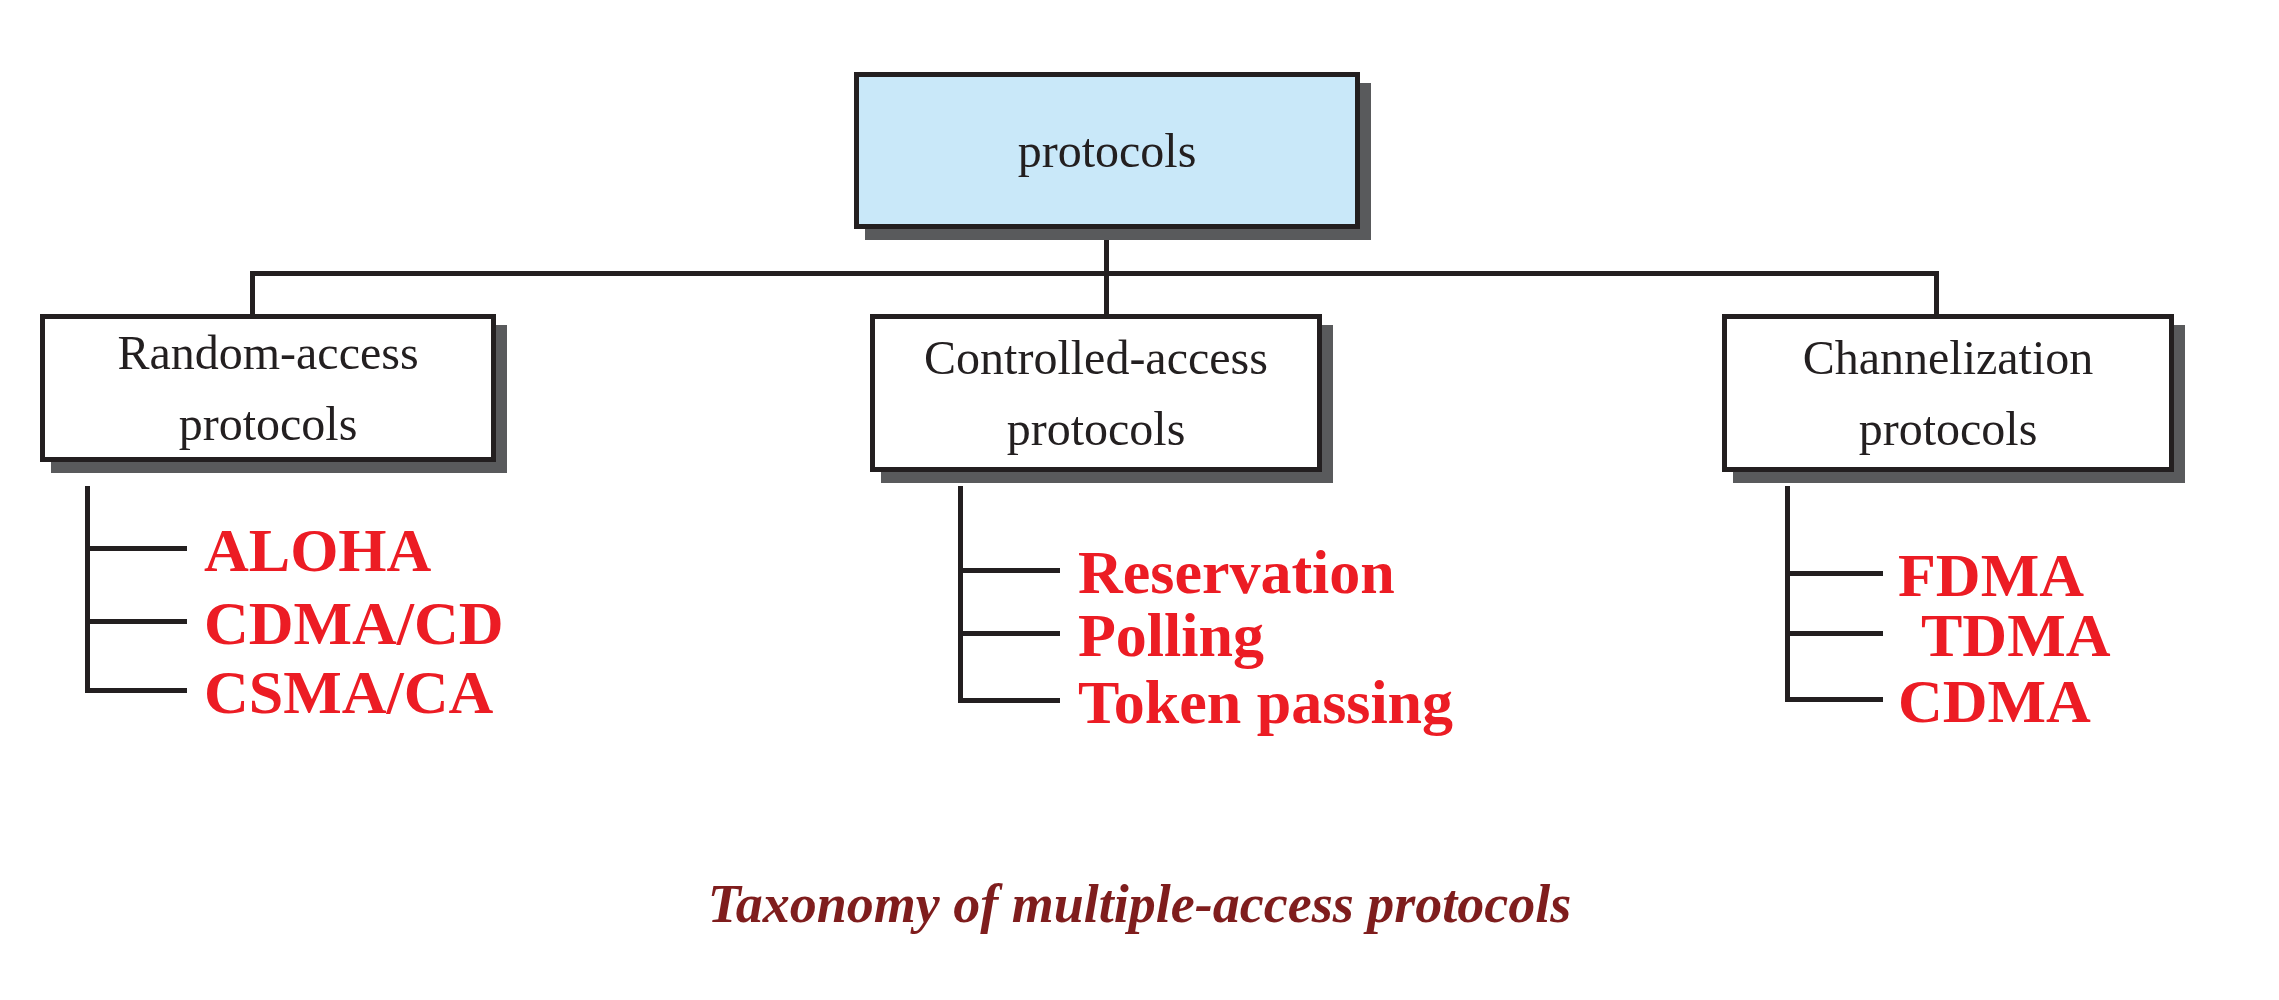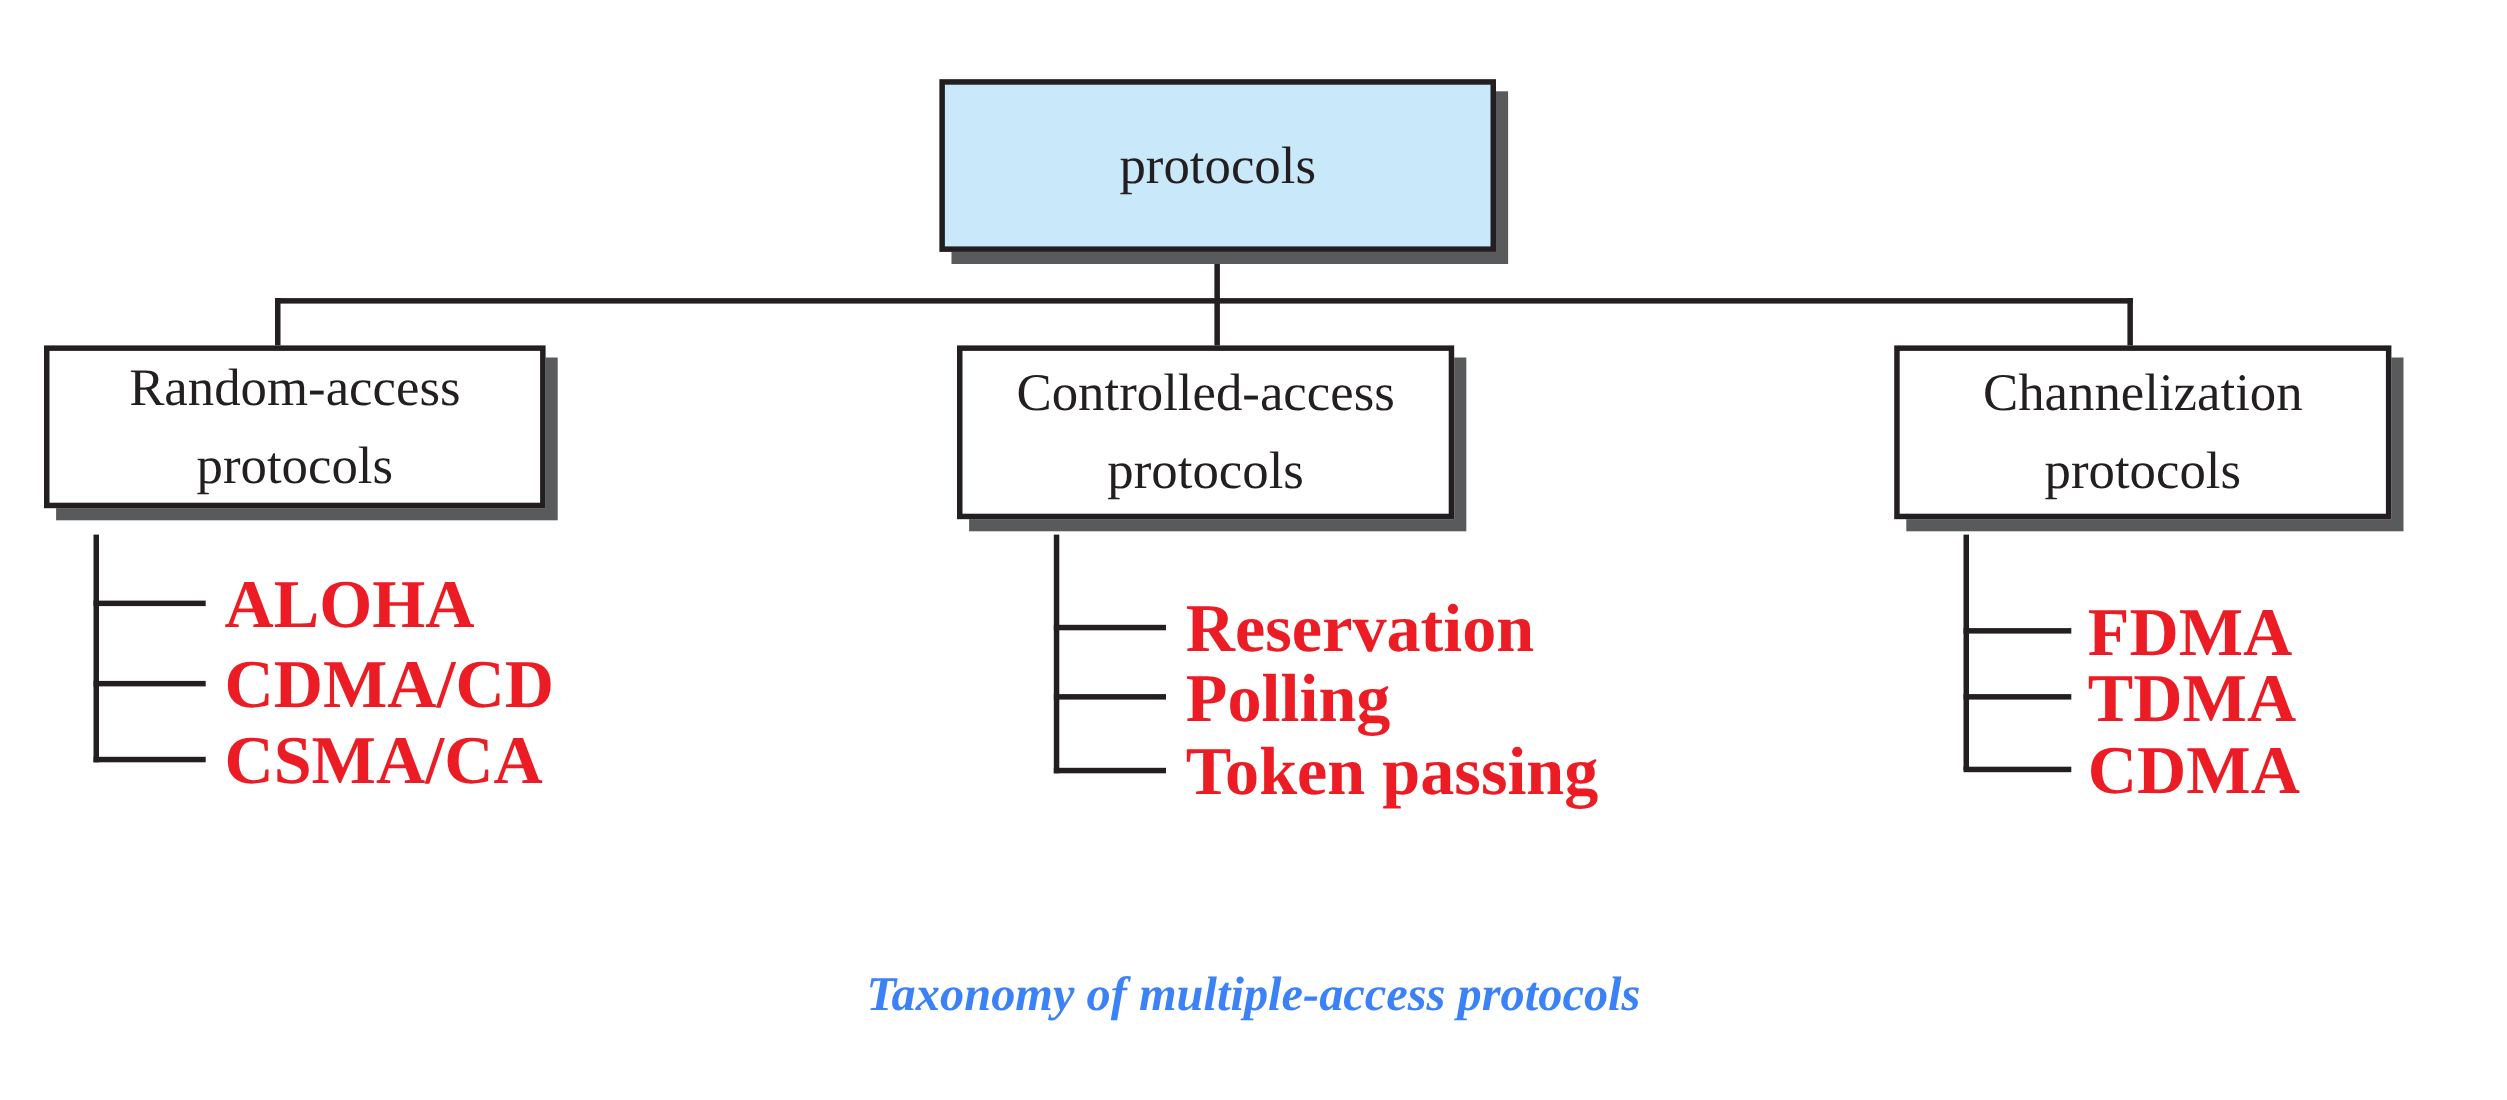--- a/index.html
+++ b/index.html
@@ -66,32 +66,32 @@
     font-weight: bold;
     font-size: 62px;
     line-height: 72px;
     white-space: nowrap;
   }
   .g0 .item { left: 204px; }
   .g1 .item { left: 1078px; }
   .g2 .item { left: 1898px; }
   .i00 { top: 514px; } .i01 { top: 587px; } .i02 { top: 656px; }
   .i10 { top: 536px; } .i11 { top: 599px; } .i12 { top: 666px; }
-  .i20 { top: 539px; } .i21 { top: 599px; } .i22 { top: 665px; }
+  .i20 { top: 539px; } .i21 { top: 599px; margin-left: 23px; } .i22 { top: 665px; }
 
   .caption {
     position: absolute;
     left: 0; top: 858px;
     width: 100%;
     text-align: center;
     font-weight: bold;
     font-style: italic;
-    font-size: 44px;
+    font-size: 54px;
     line-height: 92px;
-    color: #3b82f6;
+    color: #7f1d1d;
     white-space: nowrap;
   }
 </style>
 </head>
 <body>
 
 <div class="canvas">
 
   <div class="conn hline"></div>
   <div class="conn drop-root"></div>

